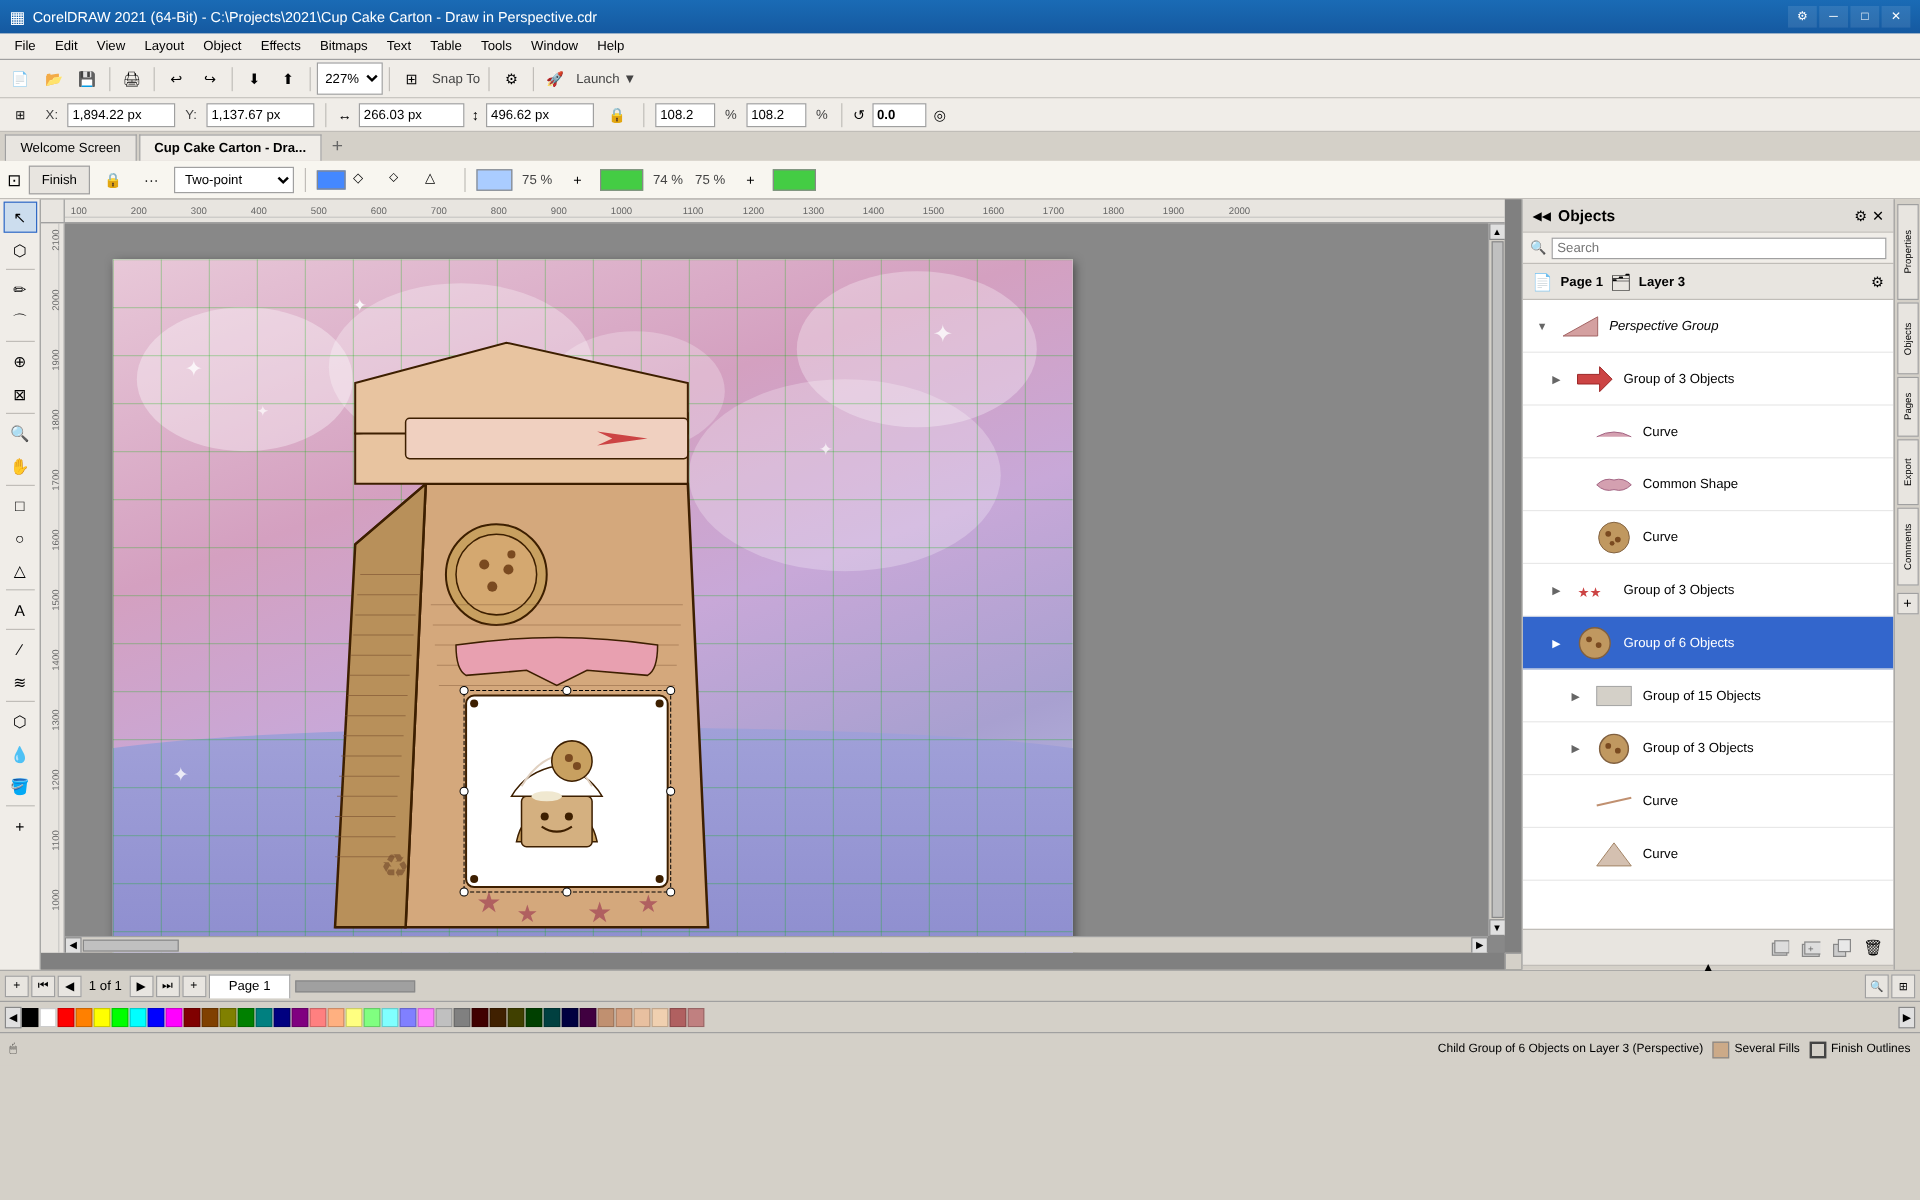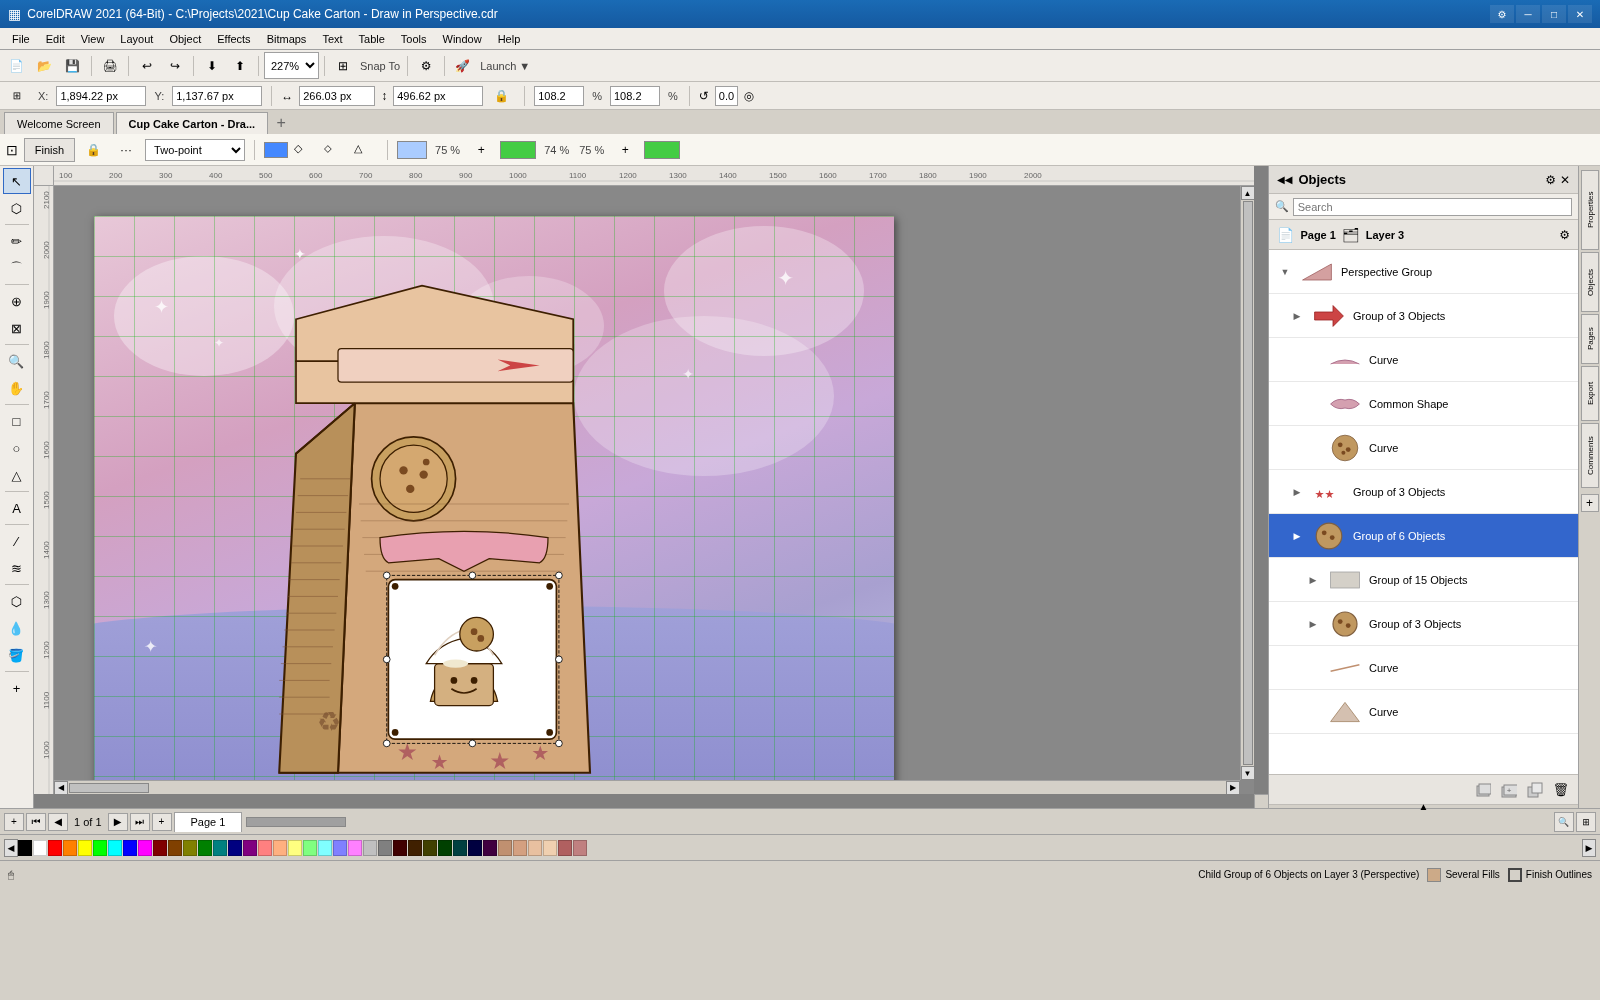--- a/index.html
+++ b/index.html
@@ -281,32 +281,32 @@
 </div>
 
 <div class="toolbar" style="height:28px; gap:6px;">
   <button class="tb-btn" style="font-size:10px;">⊞</button>
   <span class="tb-label">X:</span>
   <input class="tb-input" style="width: 90px;" value="1,894.22 px">
   <span class="tb-label">Y:</span>
   <input class="tb-input" style="width: 90px;" value="1,137.67 px">
   <div class="tb-sep"></div>
   <span style="font-size:12px;">↔</span>
-  <input class="tb-input" style="width: 76px;" value="266.03 px">
+  <input class="tb-input" style="width: 88px;" value="266.03 px">
   <span style="font-size:12px;">↕</span>
   <input class="tb-input" style="width: 90px;" value="496.62 px">
   <button class="tb-btn">🔒</button>
   <div class="tb-sep"></div>
   <input class="tb-input" style="width: 50px;" value="108.2">
   <span class="tb-label">%</span>
   <input class="tb-input" style="width: 50px;" value="108.2">
   <span class="tb-label">%</span>
   <div class="tb-sep"></div>
   <span style="font-size:12px;">↺</span>
-  <input class="tb-input" style="width: 23px;" value="0.0">
+  <input class="tb-input" style="width: 45px; font-weight: bold;" value="0.0">
   <span style="font-size:12px;">◎</span>
 </div>
 
 <div id="tab-bar">
   <div class="tab">
     <span>Welcome Screen</span>
   </div>
   <div class="tab active">
     <span>Cup Cake Carton - Dra...</span>
   </div>
@@ -588,21 +588,21 @@
     <div id="objects-list" style="flex:1; overflow-y:auto; background:white;">
 
       <div class="obj-row" style="height:44px; display:flex; align-items:center; border-bottom:1px solid #e8e8e8; padding-right:8px; cursor:pointer;">
         <span style="width:8px;"></span>
         <span class="obj-expand" style="width:16px; font-size:9px; color:#666;">▼</span>
         <div class="obj-thumb" style="width:40px; height:36px; display:flex; align-items:center; justify-content:center; margin:0 4px;">
           <svg viewBox="0 0 40 30" width="38" height="28">
             <polygon points="2,25 38,5 38,25 2,25" fill="#d4a0a0" stroke="#a06060" stroke-width="1"></polygon>
           </svg>
         </div>
-        <span class="obj-label" style="font-size:11px;">Perspective Group</span>
+        <span class="obj-label" style="font-size:11px;font-style:italic;">Perspective Group</span>
       </div>
 
       <div class="obj-row" style="height:44px; display:flex; align-items:center; border-bottom:1px solid #e8e8e8; padding-right:8px; cursor:pointer;">
         <span style="width:20px;"></span>
         <span class="obj-expand" style="width:16px; font-size:9px; color:#666;">▶</span>
         <div class="obj-thumb" style="width:40px; height:36px; display:flex; align-items:center; justify-content:center; margin:0 4px;">
           <svg viewBox="0 0 40 30" width="38" height="28">
             <polygon points="2,10 25,10 25,2 38,15 25,28 25,20 2,20" fill="#cc4444" stroke="#992222" stroke-width="1"></polygon>
           </svg>
         </div>

